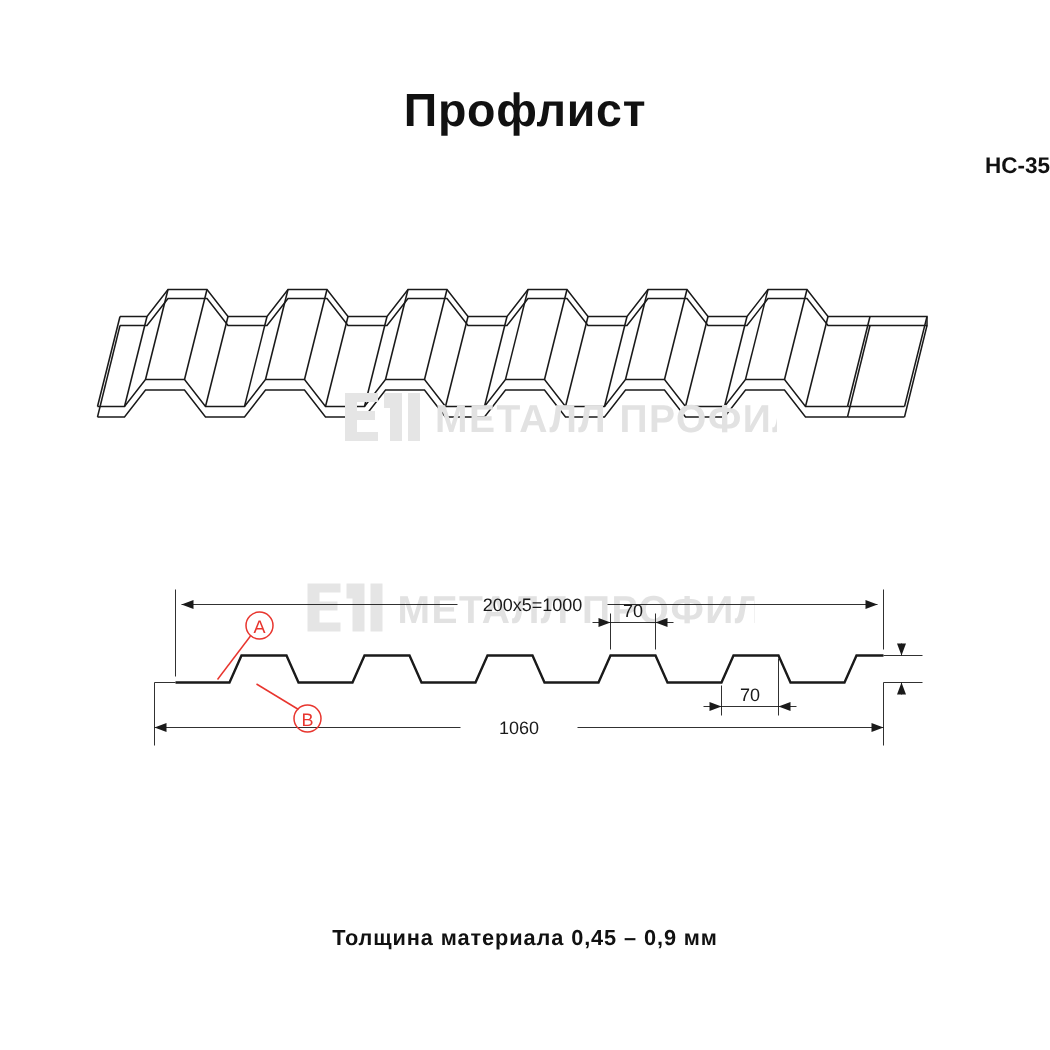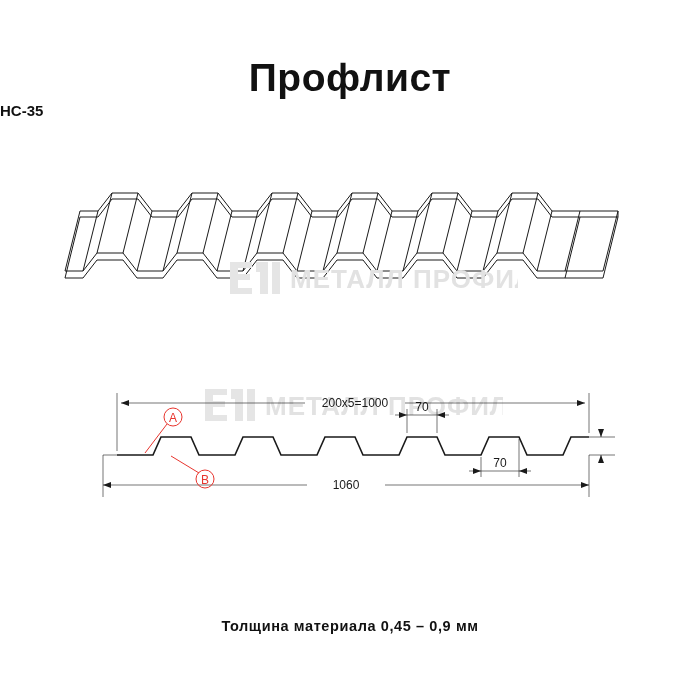--- a/index.html
+++ b/index.html
@@ -18,31 +18,31 @@
   .page {
     position: absolute;
     inset: 0;
   }
   .title {
     position: absolute;
     top: 56px;
     left: 0;
     right: 0;
     text-align: center;
-    font-size: 39px;
+    font-size: 31px;
     font-weight: bold;
     letter-spacing: 0.5px;
     color: #111;
   }
   .subtitle {
     position: absolute;
     top: 102px;
     left: 0;
     right: 0;
-    text-align: left;
+    text-align: right;
     font-size: 15px;
     font-weight: bold;
     color: #111;
   }
   .iso-wrap {
     position: absolute;
     top: 175px;
     left: 60px;
     width: 580px;
     height: 135px;

